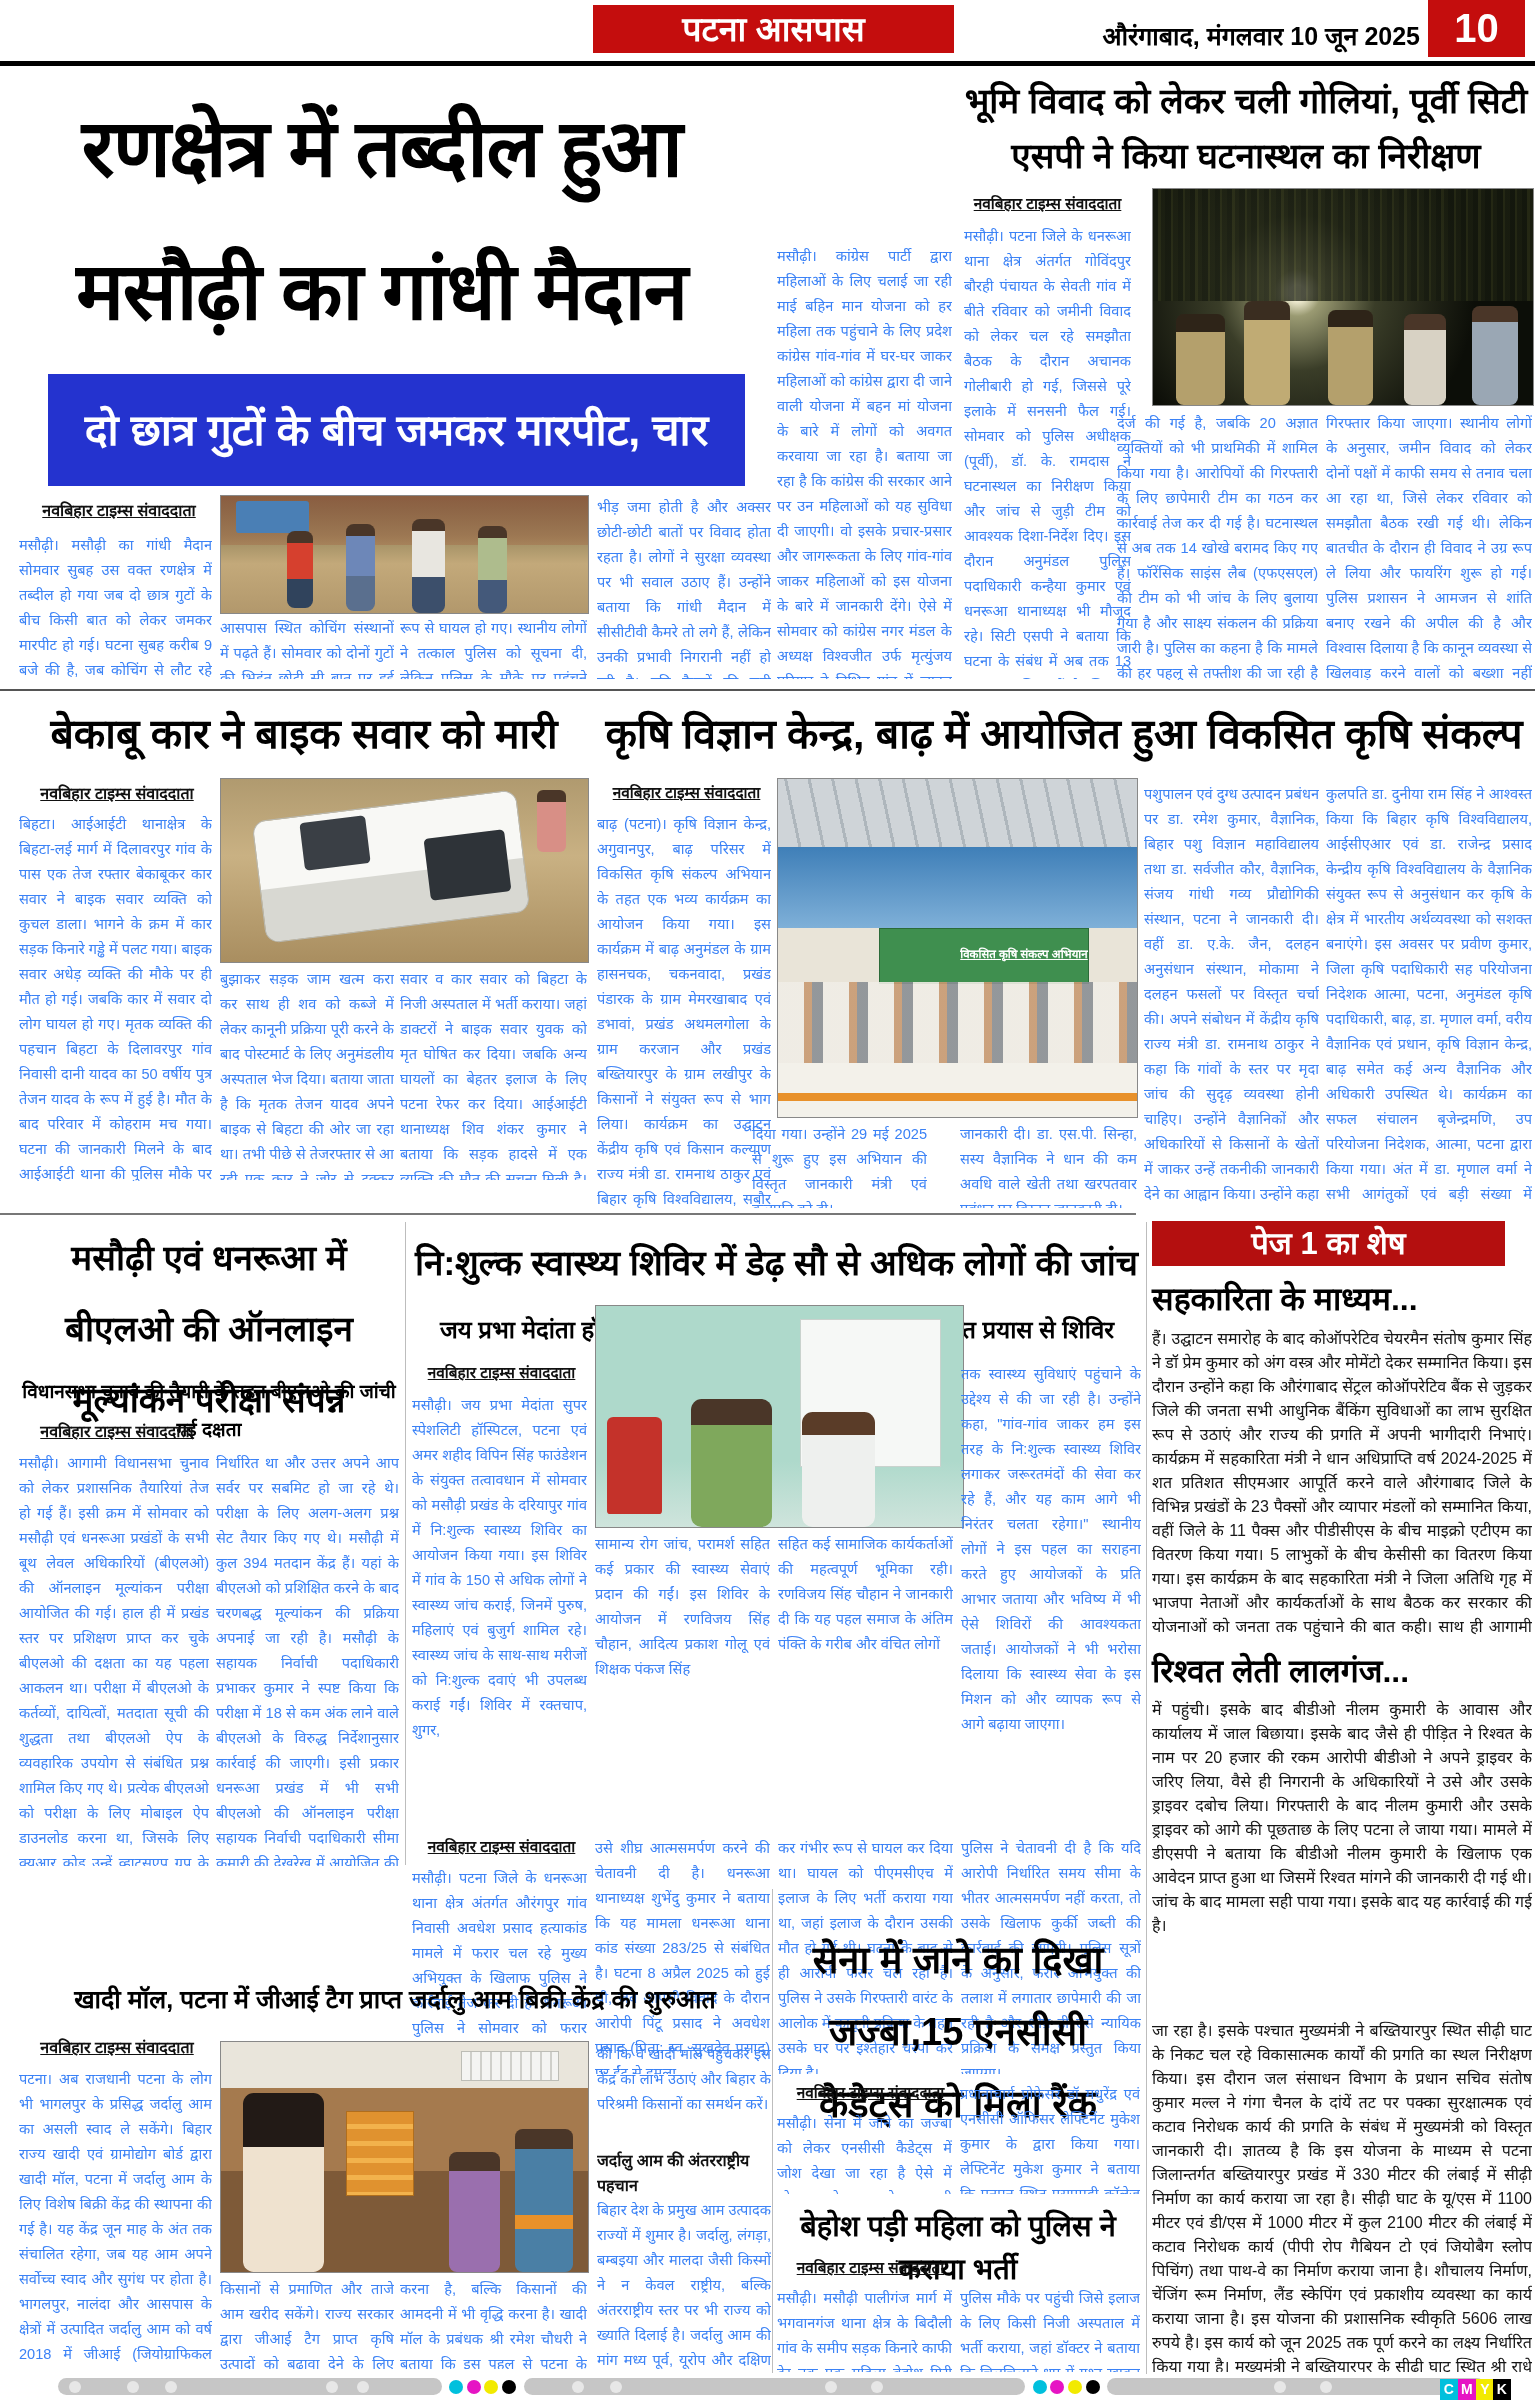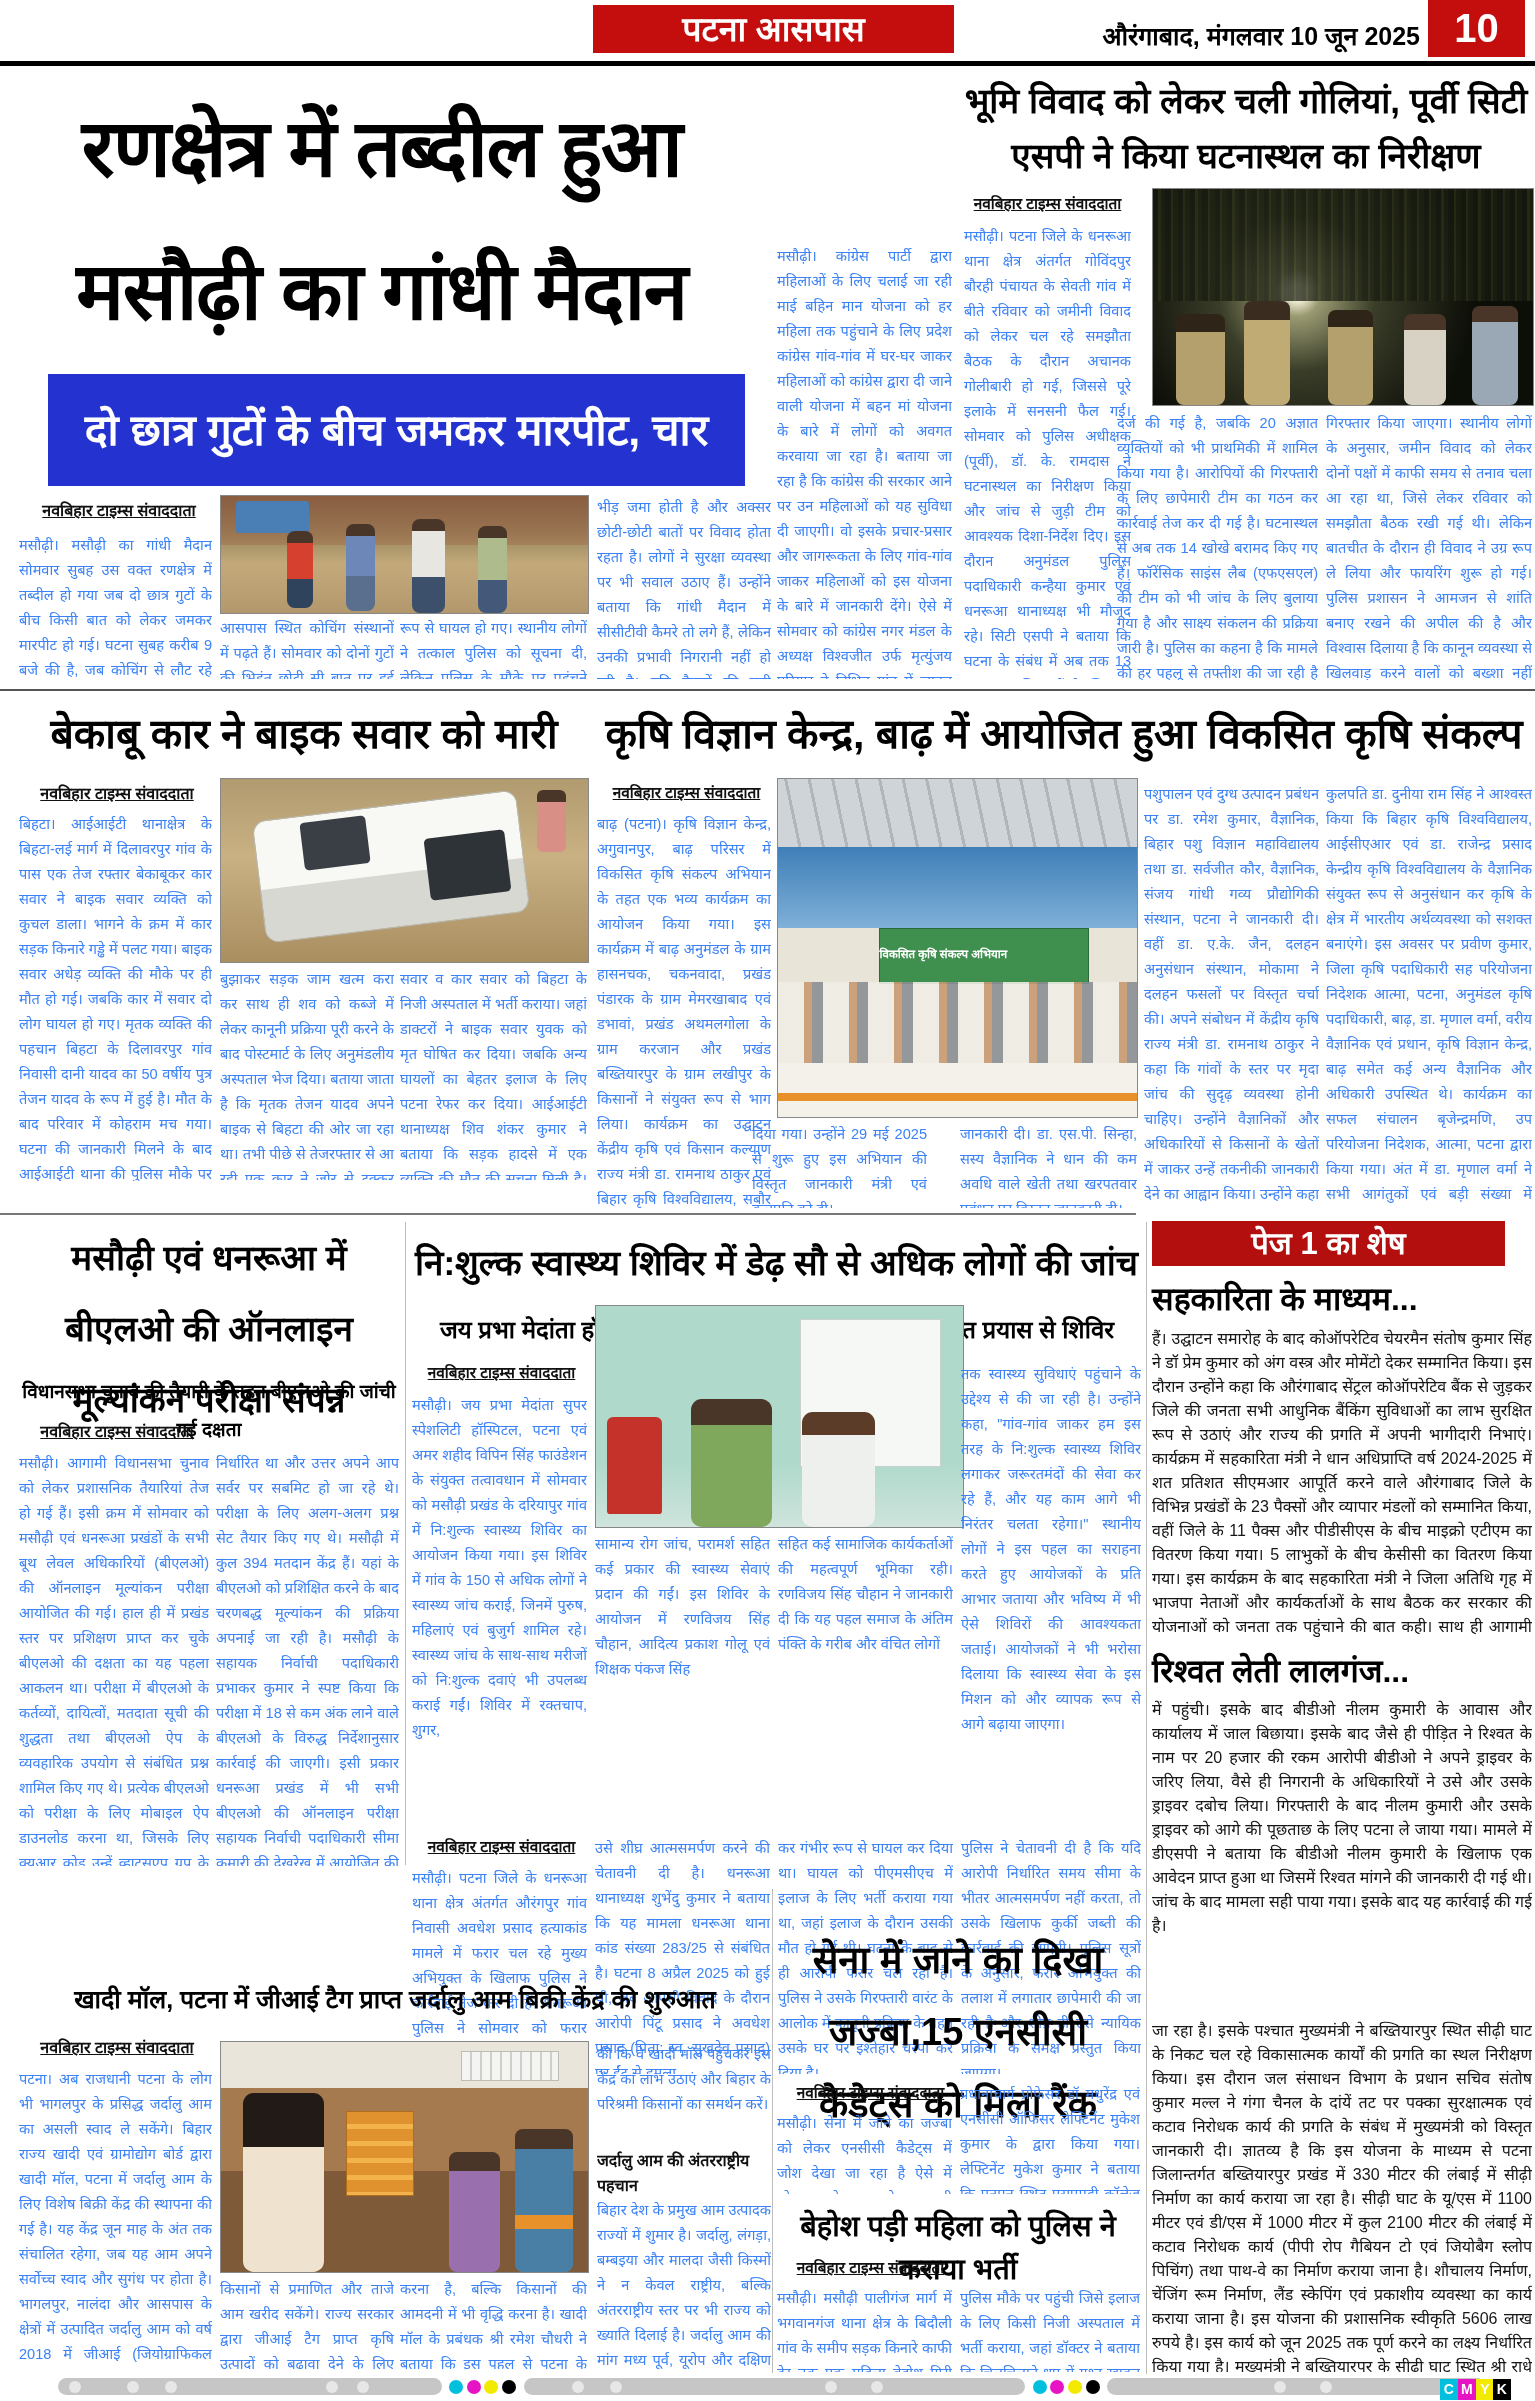--- a/index.html
+++ b/index.html
@@ -82,21 +82,21 @@
   <div class="abs btxt" style="left:220px;top:967px;width:174px;height:213px;">बुझाकर सड़क जाम खत्म करा कर साथ ही शव को कब्जे में लेकर कानूनी प्रक्रिया पूरी करने के बाद पोस्टमार्ट के लिए अनुमंडलीय अस्पताल भेज दिया। बताया जाता है कि मृतक तेजन यादव अपने बाइक से बिहटा की ओर जा रहा था। तभी पीछे से तेजरफ्तार से आ रही एक कार ने जोर से टक्कर मारते हुए भागने के दौरान कार अनियंत्रित होकर सड़क किनारे गड्ढे में पलट गया। कार में सवार चालक व युवक घायल है। स्थानीय लोगों ने घायल अवस्था में बाइक</div>
   <div class="abs btxt" style="left:400px;top:967px;width:187px;height:213px;">सवार व कार सवार को बिहटा के निजी अस्पताल में भर्ती कराया। जहां डाक्टरों ने बाइक सवार युवक को मृत घोषित कर दिया। जबकि अन्य घायलों का बेहतर इलाज के लिए पटना रेफर कर दिया। आईआईटी थानाध्यक्ष शिव शंकर कुमार ने बताया कि सड़क हादसे में एक व्यक्ति की मौत की सूचना मिली है।बाकी अन्य लोग घायल बताए जा रहे हैं। साथ ही क्षतिग्रस्त दोनों वाहनों को जप्त कर आगे कार्रवाई की करवाई किया जा रहा है।</div>
 
   <div class="abs head" style="left:597px;top:700px;width:934px;height:68px;font-size:41px;line-height:68px;">कृषि विज्ञान केन्द्र, बाढ़ में आयोजित हुआ विकसित कृषि संकल्प अभियान</div>
   <div class="abs byline" style="left:603px;top:782px;width:167px;height:24.6px;font-size:15.4px;">नवबिहार टाइम्स संवाददाता</div>
   <div class="abs btxt" style="left:597px;top:812px;width:174px;height:398px;">बाढ़ (पटना)। कृषि विज्ञान केन्द्र, अगुवानपुर, बाढ़ परिसर में विकसित कृषि संकल्प अभियान के तहत एक भव्य कार्यक्रम का आयोजन किया गया। इस कार्यक्रम में बाढ़ अनुमंडल के ग्राम हासनचक, चकनवादा, प्रखंड पंडारक के ग्राम मेमरखाबाद एवं डभावां, प्रखंड अथमलगोला के ग्राम करजान और प्रखंड बख्तियारपुर के ग्राम लखीपुर के किसानों ने संयुक्त रूप से भाग लिया। कार्यक्रम का उद्घाटन केंद्रीय कृषि एवं किसान कल्याण राज्य मंत्री डा. रामनाथ ठाकुर एवं बिहार कृषि विश्वविद्यालय, सबौर के कुलपति डा. दुनीया राम सिंह ने संयुक्त रूप से किया। स्वागत भाषण डा. आर.एन. सिंह, सह निदेशक, प्रसार शिक्षा, बिहार कृषि विश्वविद्यालय (बि.ए.यू.) द्वारा</div>
   <div class="photo" style="left:777px;top:778px;width:359px;height:338px;background:#e9e4d8;">
     <div class="ph" style="left:0;top:0;width:100%;height:20%;background:repeating-linear-gradient(78deg,#cfd4d8 0 20px,#aeb6bc 20px 23px);"></div>
     <div class="ph" style="left:0;top:20%;width:100%;height:24%;background:linear-gradient(180deg,#3f7fb8,#7fb0d8);"></div>
     <div class="ph" style="left:28%;top:44%;width:58%;height:16%;background:#3f8f4f;border:1.5px solid #2c6b39;">
-      <div style="color:#fff;font-weight:700;font-size:11.5px;text-align:left;line-height:51px;">विकसित कृषि संकल्प अभियान</div>
+      <div style="color:#fff;font-weight:700;font-size:11.5px;text-align:right;line-height:51px;text-decoration:underline;">विकसित कृषि संकल्प अभियान</div>
     </div>
     <div class="ph" style="left:0;top:60%;width:100%;height:24%;background:repeating-linear-gradient(90deg,#f0ede6 0 26px,#c89a72 26px 34px,#8a8f94 34px 45px);opacity:.9;"></div>
     <div class="ph" style="left:0;top:84%;width:100%;height:16%;background:linear-gradient(180deg,#f3f1ea 0 55%,#e8912a 55% 70%,#f3f1ea 70% 100%);"></div>
   </div>
   <div class="abs btxt" style="left:752px;top:1122px;width:175px;height:86px;">दिया गया। उन्होंने 29 मई 2025 से शुरू हुए इस अभियान की विस्तृत जानकारी मंत्री एवं कुलपति को दी।</div>
   <div class="abs btxt" style="left:960px;top:1122px;width:177px;height:86px;">जानकारी दी। डा. एस.पी. सिन्हा, सस्य वैज्ञानिक ने धान की कम अवधि वाले खेती तथा खरपतवार प्रबंधन पर विस्तृत जानकारी दी।</div>
   <div class="abs btxt" style="left:1144px;top:782px;width:175px;height:427px;">पशुपालन एवं दुग्ध उत्पादन प्रबंधन पर डा. रमेश कुमार, वैज्ञानिक, बिहार पशु विज्ञान महाविद्यालय तथा डा. सर्वजीत कौर, वैज्ञानिक, संजय गांधी गव्य प्रौद्योगिकी संस्थान, पटना ने जानकारी दी। वहीं डा. ए.के. जैन, दलहन अनुसंधान संस्थान, मोकामा ने दलहन फसलों पर विस्तृत चर्चा की। अपने संबोधन में केंद्रीय कृषि राज्य मंत्री डा. रामनाथ ठाकुर ने कहा कि गांवों के स्तर पर मृदा जांच की सुदृढ़ व्यवस्था होनी चाहिए। उन्होंने वैज्ञानिकों और अधिकारियों से किसानों के खेतों में जाकर उन्हें तकनीकी जानकारी देने का आह्वान किया। उन्होंने कहा कि जब तक वैज्ञानिक, कृषि विभाग के अधिकारी और अन्य संबंधित लोग गरीब किसानों की स्थिति सुधारने में सहयोग नहीं करेंगे, तब तक प्रयास अधूरा रहेगा।</div>
   <div class="abs btxt" style="left:1326px;top:782px;width:206px;height:427px;">कुलपति डा. दुनीया राम सिंह ने आश्वस्त किया कि बिहार कृषि विश्वविद्यालय, आईसीएआर एवं डा. राजेन्द्र प्रसाद केन्द्रीय कृषि विश्वविद्यालय के वैज्ञानिक संयुक्त रूप से अनुसंधान कर कृषि के क्षेत्र में भारतीय अर्थव्यवस्था को सशक्त बनाएंगे। इस अवसर पर प्रवीण कुमार, जिला कृषि पदाधिकारी सह परियोजना निदेशक आत्मा, पटना, अनुमंडल कृषि पदाधिकारी, बाढ़, डा. मृणाल वर्मा, वरीय वैज्ञानिक एवं प्रधान, कृषि विज्ञान केन्द्र, बाढ़ समेत कई अन्य वैज्ञानिक और अधिकारी उपस्थित थे। कार्यक्रम का सफल संचालन बृजेन्द्रमणि, उप परियोजना निदेशक, आत्मा, पटना द्वारा किया गया। अंत में डा. मृणाल वर्मा ने सभी आगंतुकों एवं बड़ी संख्या में उपस्थित किसानों को धन्यवाद ज्ञापित किया।</div>
 
   <div class="rule" style="left:0;top:1213px;width:1136px;height:1.5px;background:#777;"></div>

